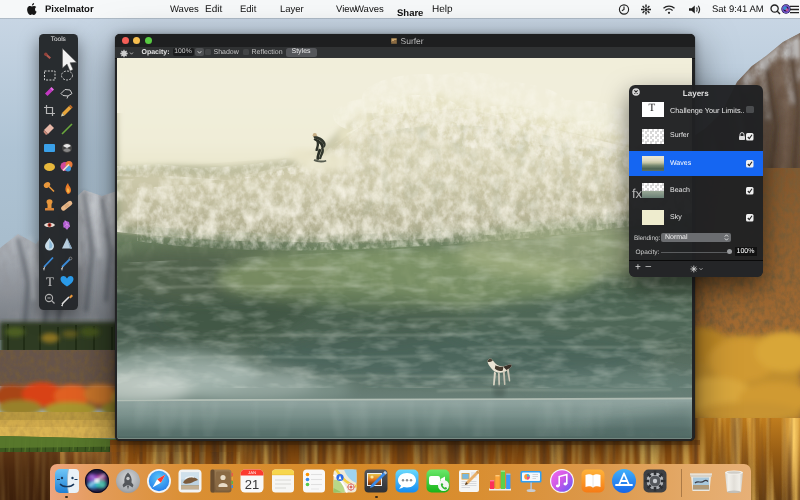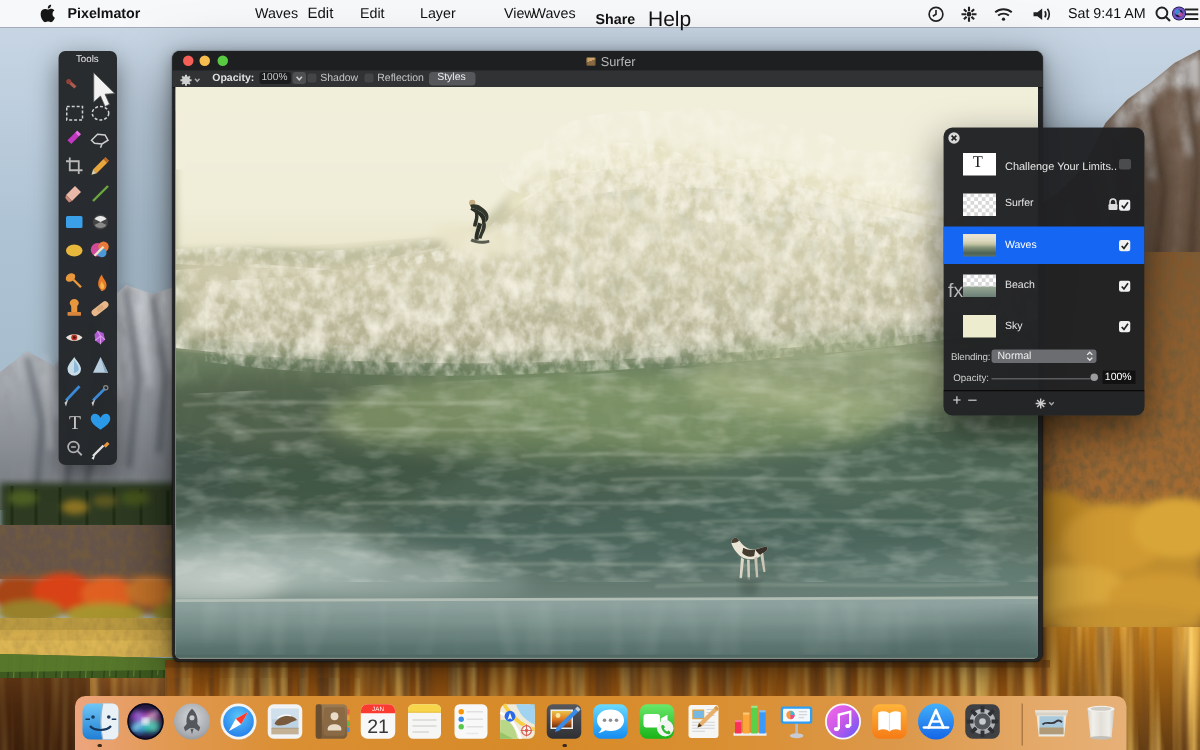--- a/index.html
+++ b/index.html
@@ -175,21 +175,21 @@
         <path d="M7.6,1.8 C7.2,2.3 6.5,2.7 5.9,2.6 C5.8,2 6.1,1.3 6.4,0.9 C6.8,0.4 7.5,0 8.1,0 C8.2,0.7 7.9,1.3 7.6,1.8 Z M8.0,2.9 C7.1,2.85 6.4,3.4 5.9,3.4 C5.4,3.4 4.8,2.93 4,2.95 C3,2.97 2.1,3.5 1.6,4.4 C0.6,6.2 1.3,8.9 2.3,10.4 C2.8,11.1 3.4,11.9 4.2,11.9 C4.9,11.87 5.2,11.4 6.1,11.4 C7,11.4 7.2,11.9 8.0,11.88 C8.8,11.87 9.3,11.15 9.8,10.4 C10.3,9.6 10.6,8.8 10.6,8.75 C10.58,8.73 9.0,8.1 9,6.3 C8.98,4.8 10.2,4.1 10.25,4.05 C9.55,3.05 8.5,2.93 8.0,2.9 Z" fill="#161616"></path>
       </svg>
  <span class="abs" style="left:45px;top:3.5px;font-size:9.5px;font-weight:bold;">Pixelmator</span>
  <span class="abs" style="left:170px;top:3.5px;font-size:9.5px;">Waves</span>
  <span class="abs" style="left:205px;top:3.5px;font-size:10px;">Edit</span>
  <span class="abs" style="left:240px;top:3.5px;font-size:9.5px;">Edit</span>
  <span class="abs" style="left:280px;top:3.5px;font-size:9.5px;">Layer</span>
  <span class="abs" style="left:320px;top:3.5px;font-size:9.5px;margin-left:16px;">View</span>
  <span class="abs" style="left:355px;top:3.5px;font-size:9.5px;">Waves</span>
  <span class="abs" style="left:397px;top:8px;font-size:9.5px;font-weight:bold;">Share</span>
- <span class="abs" style="left:432px;top:3.5px;font-size:14px;">Help</span>
+ <span class="abs" style="left:432px;top:3.5px;font-size:10px;">Help</span>
 
  <svg class="abs" style="left:617px;top:3px" width="180" height="13" viewBox="0 0 180 13">
   <g stroke="#222" fill="none" stroke-width="1.1">
    <circle cx="7" cy="6.5" r="4.6"></circle>
           <path d="M7,3.6 L7,6.5 L4.9,7.8"></path>
    <g transform="translate(29,6.5)">
             <circle r="1.6" fill="#222" stroke="none"></circle>
             <path d="M0,-2 L0,-5 M0,2 L0,5 M-2,0 L-5,0 M2,0 L5,0 M-1.6,-1.6 L-3.4,-3.4 M1.6,1.6 L3.4,3.4 M-1.6,1.6 L-3.4,3.4 M1.6,-1.6 L3.4,-3.4" stroke-width="1.4"></path>
           </g>
    <g transform="translate(52,8.6)" stroke-width="1.3">
@@ -536,20 +536,21 @@
       <path d="M8.4,254 L11.6,254" stroke="#b0b0b0" stroke-width="1"></path>
    <g transform="translate(22,249)">
         <path d="M1,11 L8,4" stroke="#e0e0e0" stroke-width="1.6"></path>
         <path d="M8,4 L10.5,1.5 L12,3 L9.5,5.5 Z" fill="#e8973c"></path>
         <path d="M0,12.5 L2.5,10 L1.5,13.5 Z" fill="#e8e8e8"></path>
       </g>
 </svg>
 </div>
 
 <div class="abs" id="layers" style="left:629px;top:85.4px;width:133.5px;height:192px;background:rgba(32,33,35,0.97);border-radius:6px;box-shadow:0 10px 26px rgba(0,0,0,0.55);color:#ddd;overflow:hidden;">
+  <div style="text-align:center;font-size:8px;font-weight:bold;color:#e0e0e0;padding-top:3.5px;">Layers</div>
   <svg class="abs" style="left:2.5px;top:2.5px" width="8" height="8" viewBox="0 0 8 8">
       <circle cx="4" cy="4" r="3.8" fill="#d8d8d8"></circle>
       <path d="M2.4,2.4 L5.6,5.6 M5.6,2.4 L2.4,5.6" stroke="#222" stroke-width="1.1"></path>
     </svg>
   
   <div class="abs" style="left:0;top:65.5px;width:133.5px;height:25.5px;background:#1566f2;"></div>
   
   <div class="abs" style="left:12.5px;top:16.5px;width:22px;height:15.5px;background:#fff;">
       <span style="position:absolute;left:7px;top:0.5px;font-size:11px;color:#222;font-family:'Liberation Serif',serif;">T</span>
     </div>

